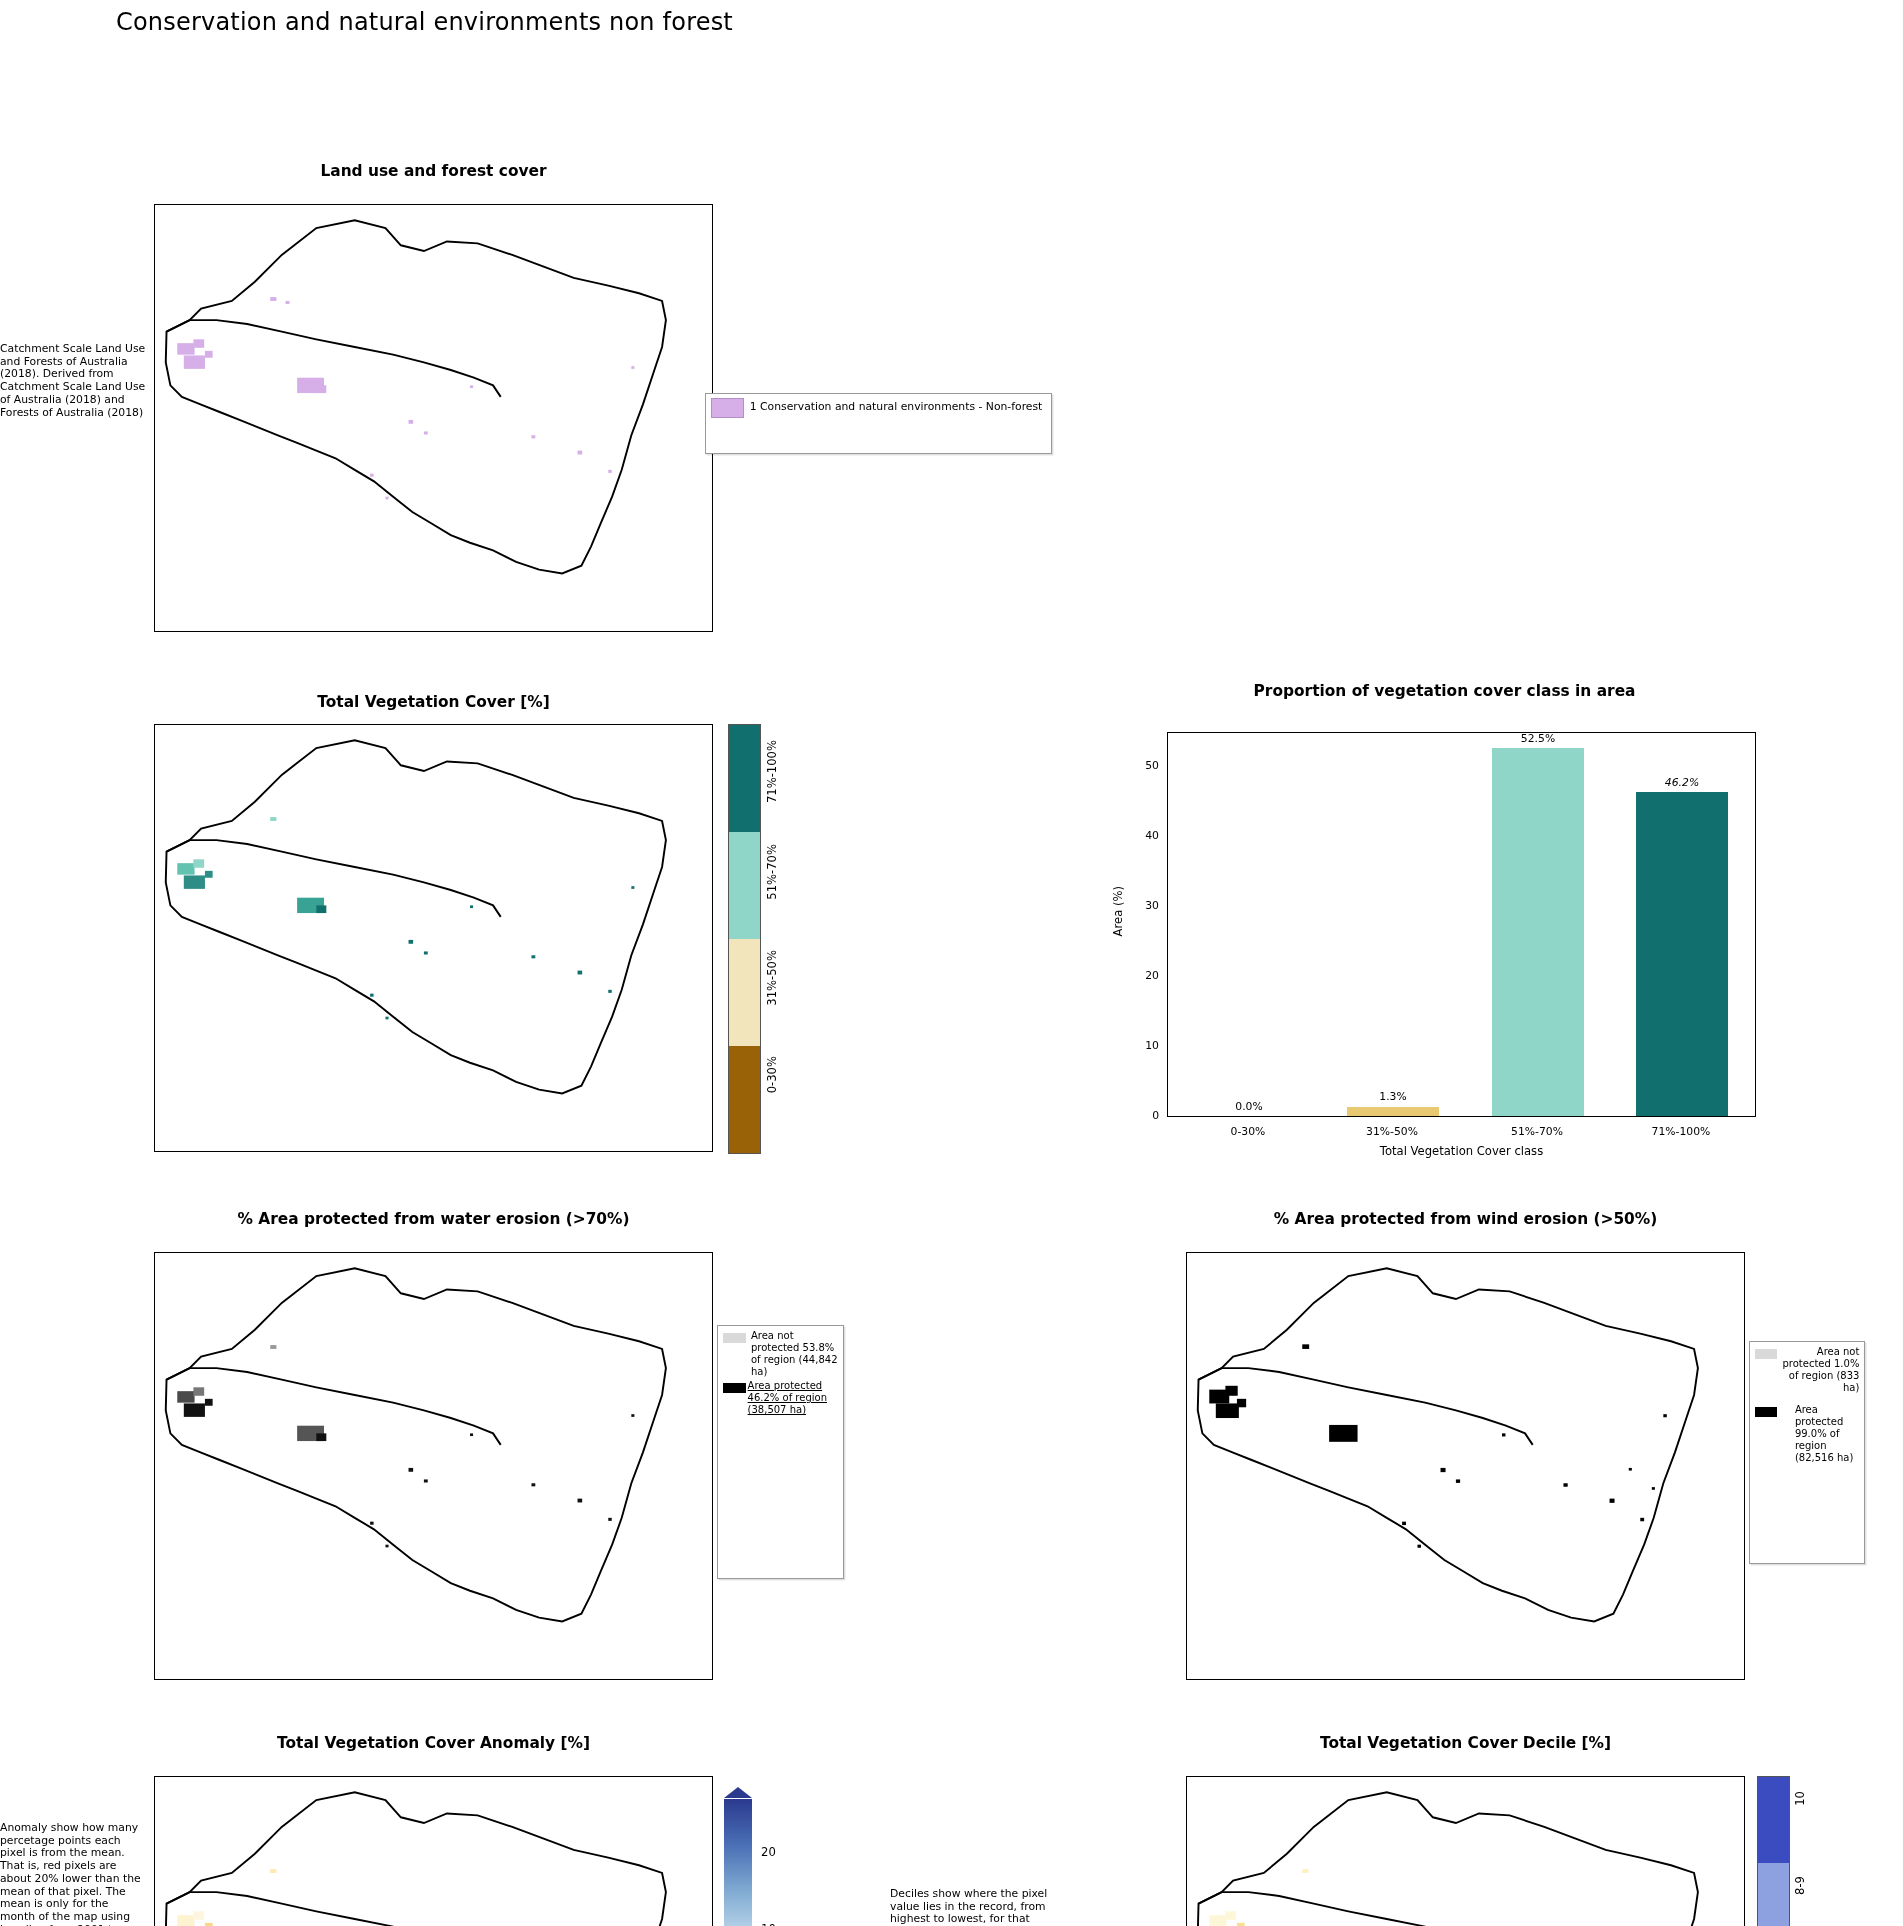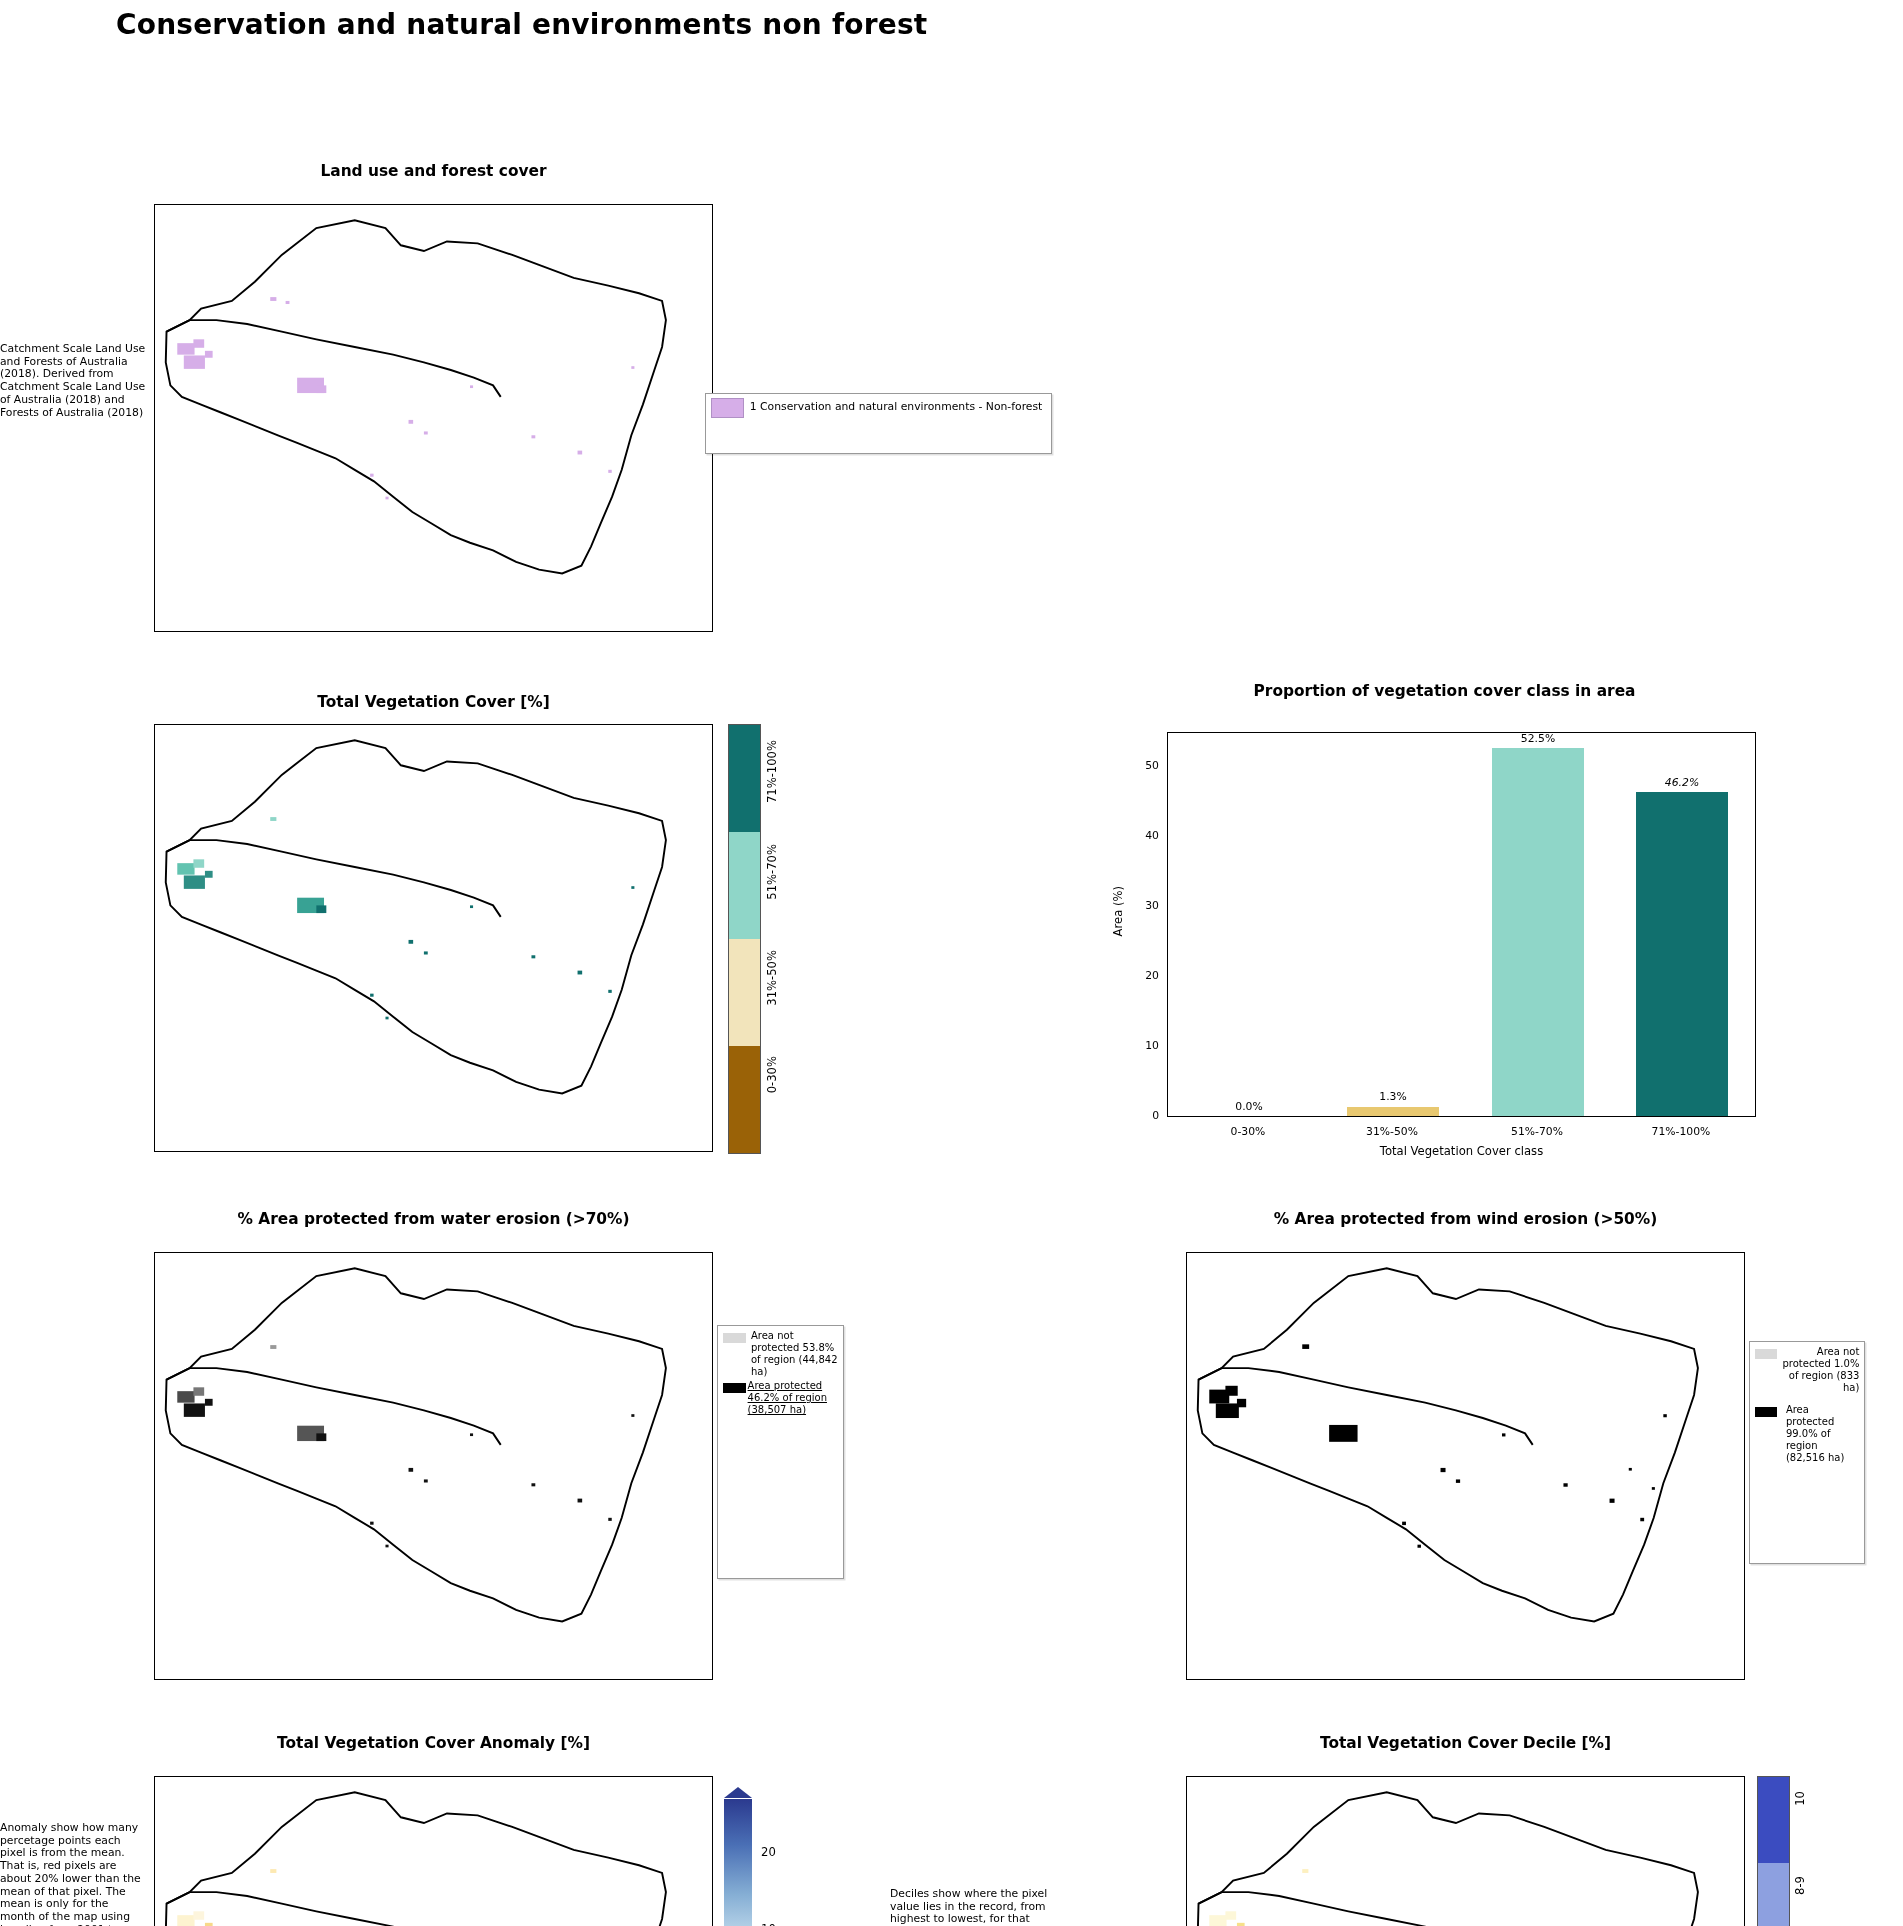--- a/index.html
+++ b/index.html
@@ -1,18 +1,18 @@
 <!DOCTYPE html>
 <html style="font-size:6.2px"><head>
 <meta charset="utf-8">
 <style>
   html,body{margin:0;padding:0;background:#ffffff;}
   body{width:1903px;height:2460px;position:relative;font-family:"DejaVu Sans",sans-serif;color:#000;}
   .abs{position:absolute;}
-  .title-main{font-size:28px;font-weight:bold;letter-spacing:0.2px;}
+  .title-main{font-size:24px;font-weight:normal;letter-spacing:0.2px;}
   .panel-title{font-size:15.4px;font-weight:bold;text-align:center;}
   .axbox{border:1.2px solid #000;background:#ffffff;box-sizing:border-box;}
   .sidenote{font-size:10.8px;line-height:1.18;}
   .legend-box{border:0.8px solid #999;background:#fff;box-sizing:border-box;padding:3.9px 4.6px;font-size:10px;line-height:1.2;box-shadow:1.5px 1.5px 0 rgba(0,0,0,0.12);}
   .mapsvg{position:absolute;left:0;top:0;width:100%;height:100%;}
   .rot{writing-mode:vertical-rl;transform:rotate(180deg);}
   .tick{position:absolute;font-size:10.8px;}
   .axis-label{font-size:11.6px;}
   .bar{position:absolute;bottom:0;}
   .bar-val{position:absolute;font-size:10.8px;text-align:center;}
@@ -194,21 +194,21 @@
       <rect x="1210" y="610" width="8" height="7"></rect>
     </g>
   </svg>
 </div>
 
 <div class="abs legend-box" style="left:1749px; top:1341px; width:116px; height:223px;">
   <div style="display:flex; align-items:flex-start; gap:5.4px; margin-bottom:10px;">
     <span style="display:inline-block;width:22.3px;height:10px;background:#d9d9d9;flex:none;margin-top:3.1px;"></span>
     <span style="font-size:10px;line-height:1.2;text-align:right;">Area not protected 1.0% of region (833 ha)</span>
   </div>
-  <div style="display:flex; align-items:flex-start; gap:9px;">
+  <div style="display:flex; align-items:flex-start; gap:18px;">
     <span style="display:inline-block;width:22.3px;height:10px;background:#000000;flex:none;margin-top:3.1px;"></span>
     <span style="font-size:10px;line-height:1.2;">Area protected 99.0% of region (82,516 ha)</span>
   </div>
 </div>
 
 <div class="abs panel-title" style="left:154px; top:1734px; width:559px;">Total Vegetation Cover Anomaly [%]</div>
 
 <div class="abs axbox" style="left:154px; top:1776px; width:559px; height:428px;">
   <svg class="mapsvg" viewBox="0 0 1450 1110" preserveAspectRatio="none">
     <path d="M30 330 L90 300 L120 270 L200 250 L260 200 L330 130 L420 60 L520 40 L600 60 L640 105 L700 120 L760 95 L840 100 L930 130 L1010 160 L1090 190 L1180 210 L1260 230 L1320 250 L1330 300 L1320 370 L1300 430 L1270 520 L1240 600 L1215 690 L1190 760 L1160 830 L1135 890 L1110 940 L1060 960 L1000 950 L940 930 L880 900 L820 880 L770 860 L720 830 L670 800 L620 760 L570 720 L520 690 L470 660 L420 640 L370 620 L320 600 L270 580 L220 560 L170 540 L120 520 L70 500 L40 470 L28 410 Z" fill="none" stroke="#000" stroke-width="5"></path>

